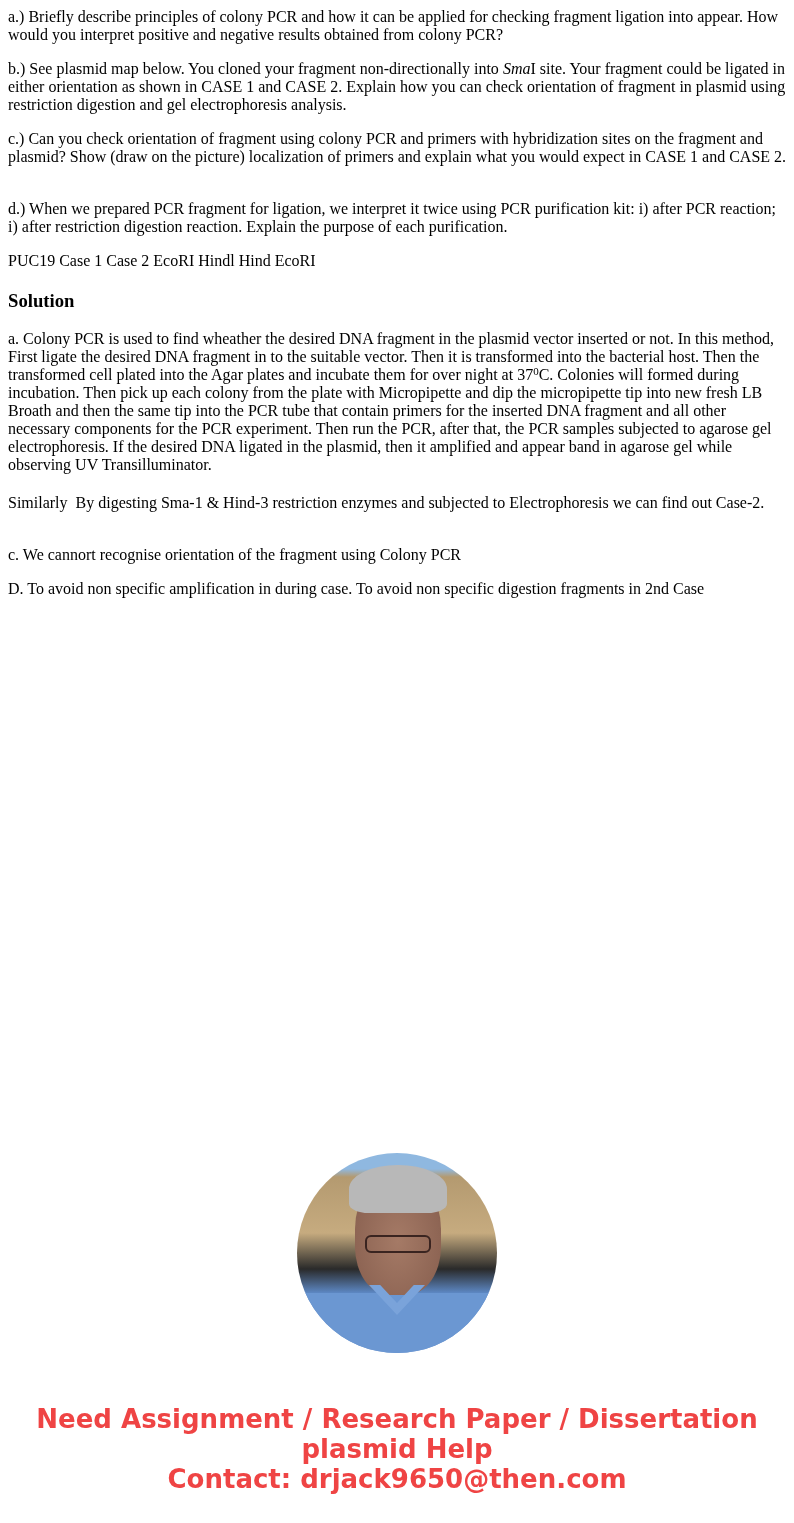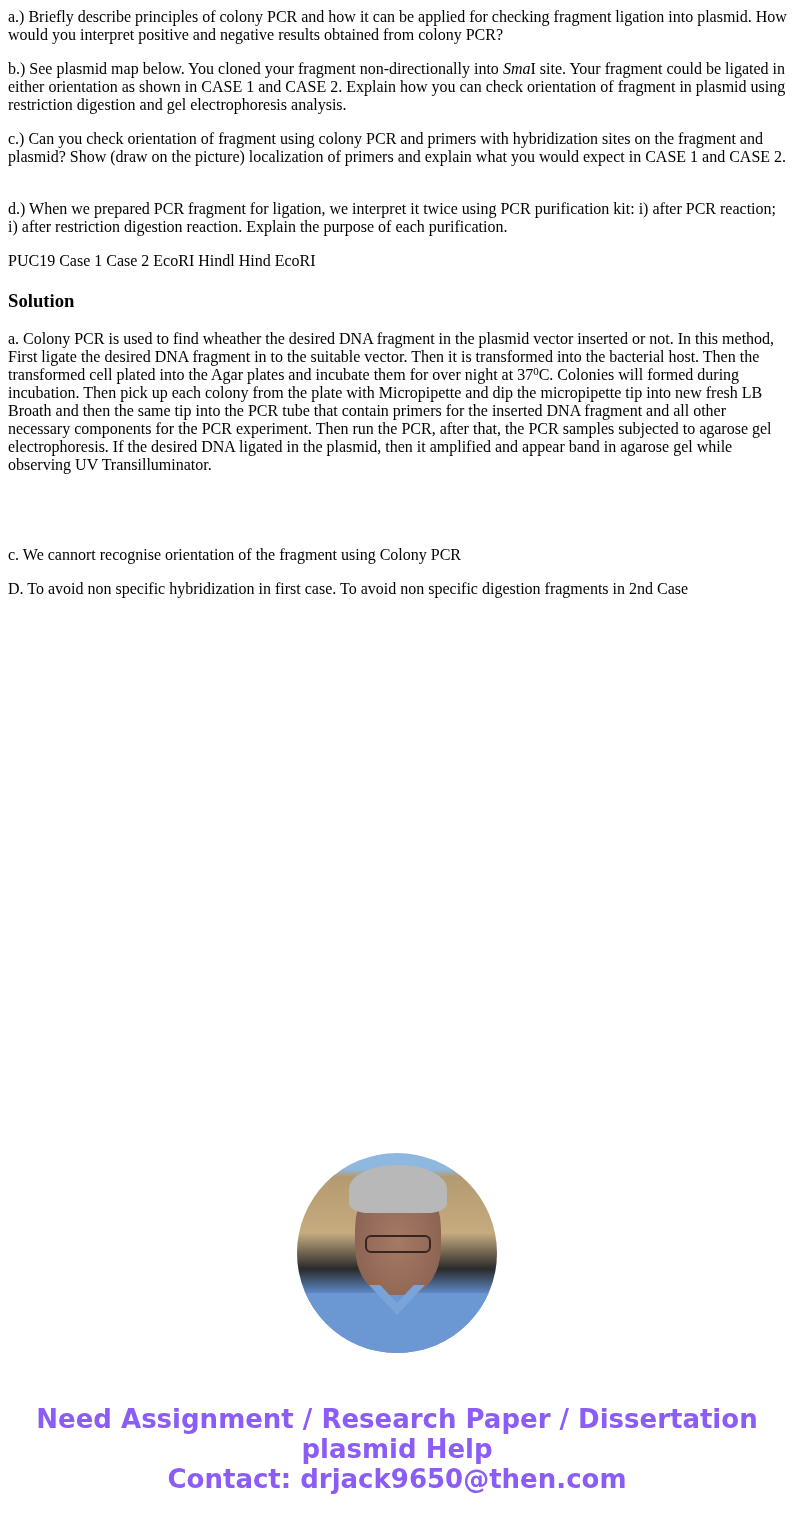--- a/index.html
+++ b/index.html
@@ -49,46 +49,47 @@
       background: #7aa3da;
       clip-path: polygon(0 0, 50% 100%, 100% 0, 80% 0, 50% 60%, 20% 0);
     }
     .promo {
       position: absolute; left: 0; top: 1404px; width: 794px;
       text-align: center;
       font-family: "DejaVu Sans", sans-serif;
       font-weight: bold;
       font-size: 26px;
       line-height: 30px;
-      color: #8b5cf6;
+      color: #ef4444;
     }
   </style>
 </head>
 <body>
 
-<p class="q" style="top:8px;">a.) Briefly describe principles of colony PCR and how it can be applied for checking fragment ligation into plasmid. How would you interpret positive and negative results obtained from colony PCR?</p>
+<p class="q" style="top:8px;">a.) Briefly describe principles of colony PCR and how it can be applied for checking fragment ligation into appear. How would you interpret positive and negative results obtained from colony PCR?</p>
 
 <p class="q" style="top:60px;"><span>b.) See plasmid map below. You cloned your fragment non-directionally into </span><i>Sma</i><span>I site. Your fragment could be ligated in either orientation as shown in CASE 1 and CASE 2. Explain how you can check orientation of fragment in plasmid using restriction digestion and gel electrophoresis analysis.</span></p>
 
 <p class="q" style="top:130px;">c.) Can you check orientation of fragment using colony PCR and primers with hybridization sites on the fragment and plasmid? Show (draw on the picture) localization of primers and explain what you would expect in CASE 1 and CASE 2.</p>
 
 <p class="q" style="top:200px;">d.) When we prepared PCR fragment for ligation, we interpret it twice using PCR purification kit: i) after PCR reaction; i) after restriction digestion reaction. Explain the purpose of each purification.</p>
 
 <p class="q" style="top:252px;">PUC19 Case 1 Case 2 EcoRI Hindl Hind EcoRI</p>
 
 <h3>Solution</h3>
 
 <p class="q" style="top:330px;"><span>a. Colony PCR is used to find wheather the desired DNA fragment in the plasmid vector inserted or not. In this method, First ligate the desired DNA fragment in to the suitable vector. Then it is transformed into the bacterial host. Then the transformed cell plated into the Agar plates and incubate them for over night at 37</span><sup>0</sup><span>C. Colonies will formed during incubation. Then pick up each colony from the plate with Micropipette and dip the micropipette tip into new fresh LB Broath and then the same tip into the PCR tube that contain primers for the inserted DNA fragment and all other necessary components for the PCR experiment. Then run the PCR, after that, the PCR samples subjected to agarose gel electrophoresis. If the desired DNA ligated in the plasmid, then it amplified and appear band in agarose gel while observing UV Transilluminator.</span></p>
 
 <div class="q" style="top:494px;">
+  <p style="white-space:pre;">Similarly  By digesting Sma-1 &amp; Hind-3 restriction enzymes and subjected to Electrophoresis we can find out Case-2.</p>
 </div>
 
 <p class="q" style="top:546px;">c. We cannort recognise orientation of the fragment using Colony PCR</p>
 
-<p class="q" style="top:580px;">D. To avoid non specific hybridization in first case. To avoid non specific digestion fragments in 2nd Case</p>
+<p class="q" style="top:580px;">D. To avoid non specific amplification in during case. To avoid non specific digestion fragments in 2nd Case</p>
 
 <div class="avatar">
   <div class="shirt"></div>
   <div class="face"></div>
   <div class="hair"></div>
   <div class="glasses"></div>
   <div class="collar"></div>
 </div>
 
 <div class="promo">

